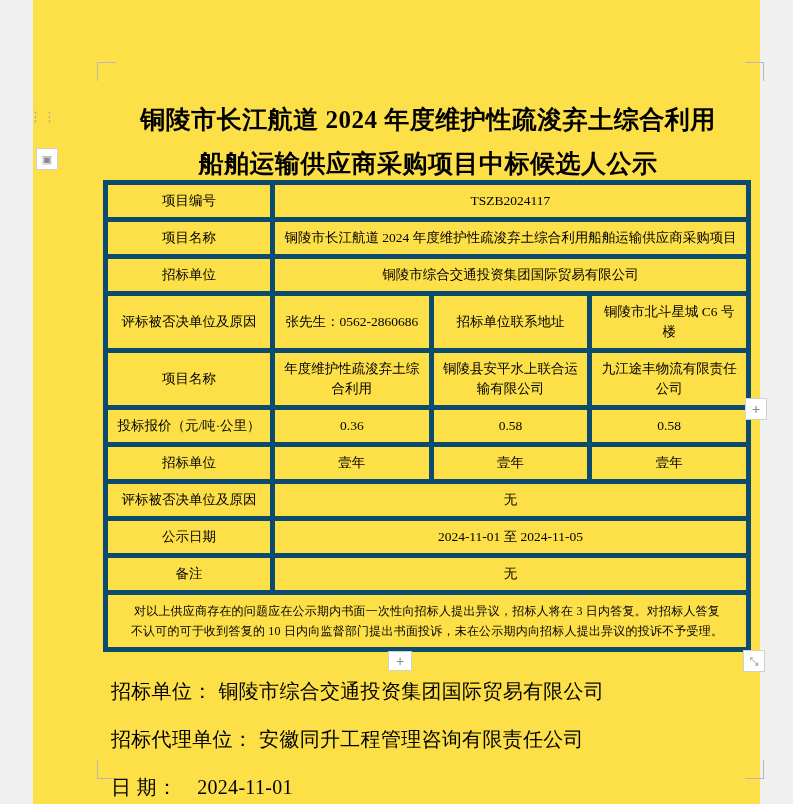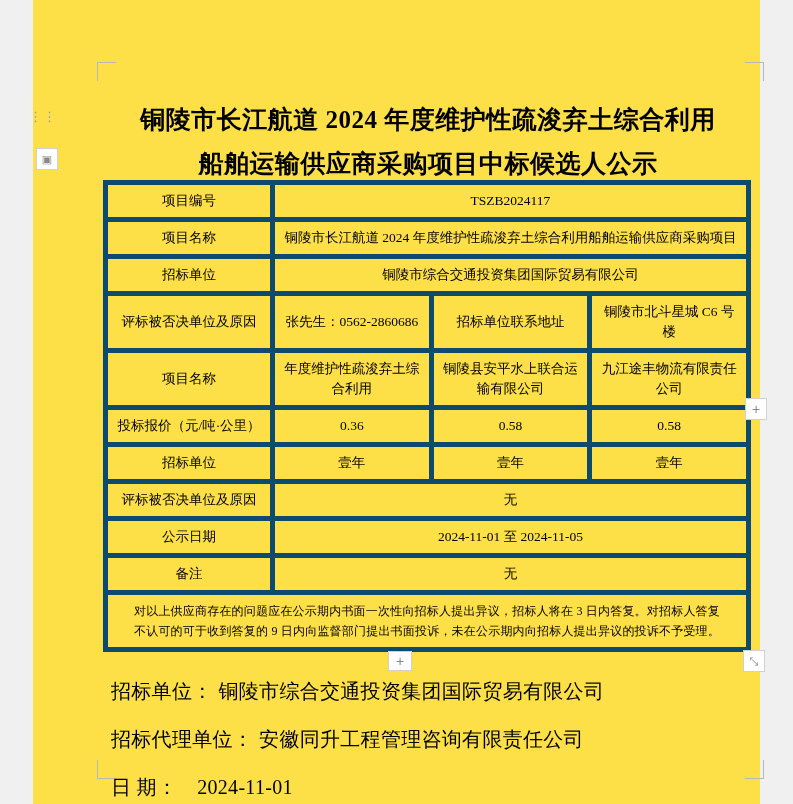--- a/index.html
+++ b/index.html
@@ -210,21 +210,21 @@
       <td class="label">公示日期</td>
       <td colspan="3">2024-11-01 至 2024-11-05</td>
     </tr>
     <tr>
       <td class="label">备注</td>
       <td colspan="3">无</td>
     </tr>
     <tr>
       <td class="note-cell" colspan="4">
         <div>对以上供应商存在的问题应在公示期内书面一次性向招标人提出异议，招标人将在 3 日内答复。对招标人答复</div>
-        <div>不认可的可于收到答复的 9 日内向监督部门提出书面投诉，未在公示期内向招标人提出异议的投诉不予受理。</div>
+        <div>不认可的可于收到答复的 10 日内向监督部门提出书面投诉，未在公示期内向招标人提出异议的投诉不予受理。</div>
       </td>
     </tr>
   </tbody>
     </table>
 
   <div class="footer">
     <div class="row">
       <span>招标单位：</span><span class="val">铜陵市综合交通投资集团国际贸易有限公司</span>
     </div>
     <div class="row">

